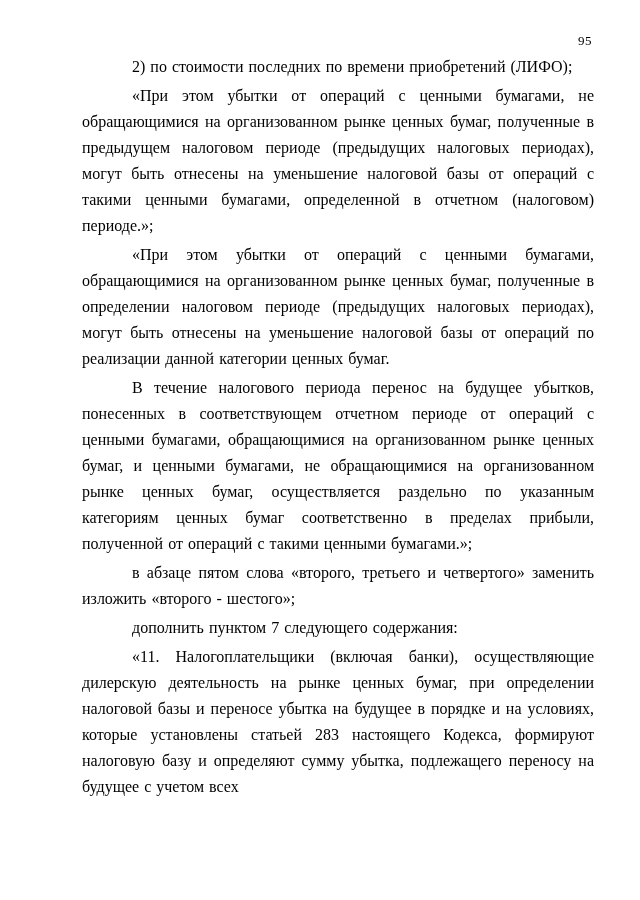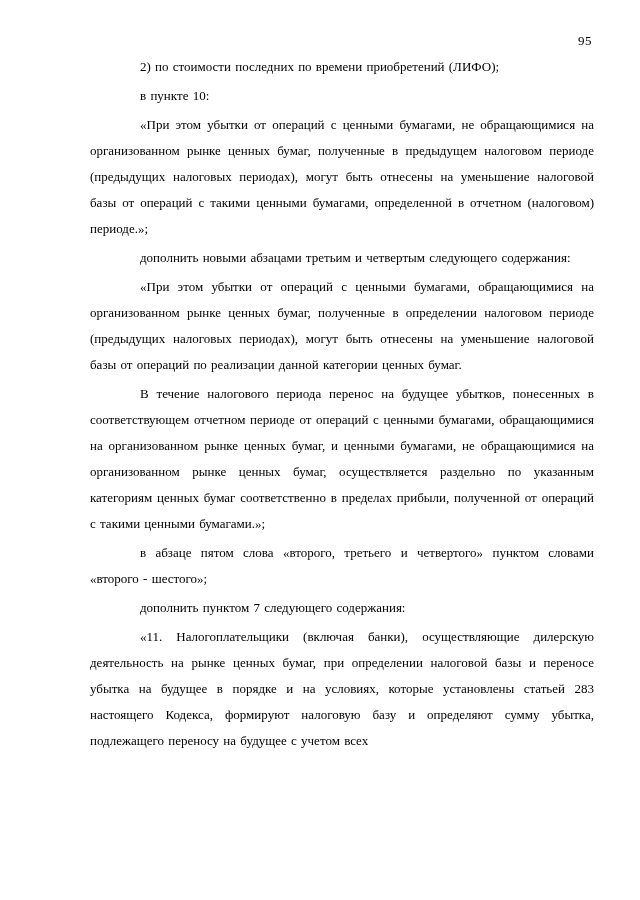--- a/index.html
+++ b/index.html
@@ -29,38 +29,36 @@
     letter-spacing: 0.5px;
     margin-left: 34px;
   }
   .content {
     position: absolute;
     top: 54px;
     left: 82px;
     width: 512px;
   }
   .para {
-    margin: 0 0 3px 8px;
-    font-size: 13px;
+    margin: 0 0 3px 0;
+    font-size: 16px;
     line-height: 26px;
     text-align: justify;
     text-indent: 50px;
     word-spacing: 1px;
   }
 </style>
 </head>
 <body>
 
 <div class="page">
   <div class="page-number">95</div>
 
   <div class="content">
     <p class="para">2) по стоимости последних по времени приобретений (ЛИФО);</p>
-    <p class="para">в пункте 10:</p>
     <p class="para">«При этом убытки от операций с ценными бумагами, не обращающимися на организованном рынке ценных бумаг, полученные в предыдущем налоговом периоде (предыдущих налоговых периодах), могут быть отнесены на уменьшение налоговой базы от операций с такими ценными бумагами, определенной в отчетном (налоговом) периоде.»;</p>
-    <p class="para">дополнить новыми абзацами третьим и четвертым следующего содержания:</p>
     <p class="para">«При этом убытки от операций с ценными бумагами, обращающимися на организованном рынке ценных бумаг, полученные в определении налоговом периоде (предыдущих налоговых периодах), могут быть отнесены на уменьшение налоговой базы от операций по реализации данной категории ценных бумаг.</p>
     <p class="para">В течение налогового периода перенос на будущее убытков, понесенных в соответствующем отчетном периоде от операций с ценными бумагами, обращающимися на организованном рынке ценных бумаг, и ценными бумагами, не обращающимися на организованном рынке ценных бумаг, осуществляется раздельно по указанным категориям ценных бумаг соответственно в пределах прибыли, полученной от операций с такими ценными бумагами.»;</p>
-    <p class="para">в абзаце пятом слова «второго, третьего и четвертого» пунктом словами «второго - шестого»;</p>
+    <p class="para">в абзаце пятом слова «второго, третьего и четвертого» заменить изложить «второго - шестого»;</p>
     <p class="para">дополнить пунктом 7 следующего содержания:</p>
     <p class="para">«11. Налогоплательщики (включая банки), осуществляющие дилерскую деятельность на рынке ценных бумаг, при определении налоговой базы и переносе убытка на будущее в порядке и на условиях, которые установлены статьей 283 настоящего Кодекса, формируют налоговую базу и определяют сумму убытка, подлежащего переносу на будущее с учетом всех</p>
   </div>
 </div>
 
 </body></html>

